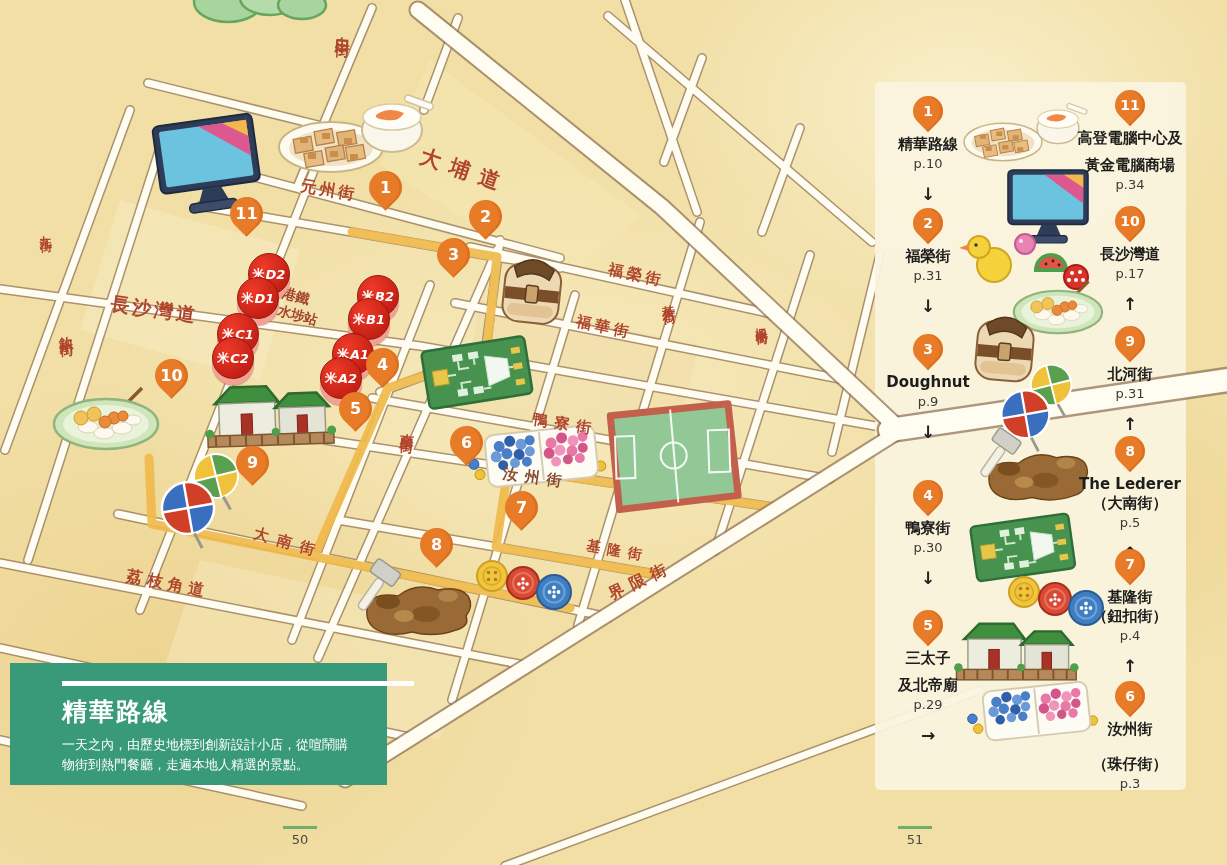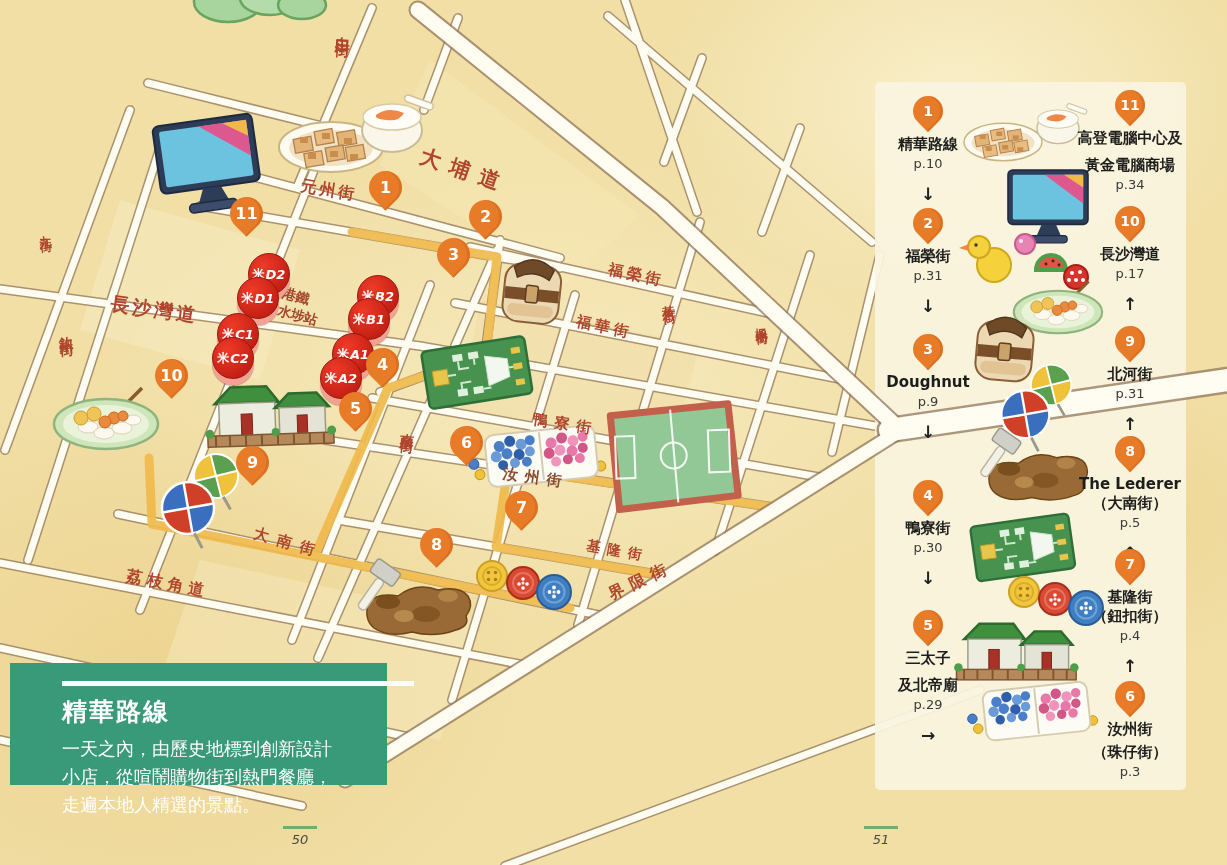--- a/index.html
+++ b/index.html
@@ -35,23 +35,23 @@
   .lg-item{position:absolute;width:150px;text-align:center;color:#1d1d1b;}
   .lg-pin{position:relative;width:30px;height:30px;margin:0 auto;}
   .lg-pin span{font-size:14px;}
   .lg-name{font-size:15px;font-weight:700;margin-top:9px;line-height:1.25;}
   .lg-page{font-size:13px;color:#3a3a37;margin-top:2px;}
   .lg-arrow{font-size:17px;font-weight:700;margin-top:13px;color:#222;}
   
   #info-box{position:absolute;left:10px;top:663px;width:363px;height:122px;background:#389a78;color:#fff;padding-left:14px;}
   #info-box .bar{width:352px;height:5px;background:#fff;margin:18px 0 0 38px;}
   #info-box h1{margin:9px 0 0 38px;font-size:25px;letter-spacing:2px;}
-  #info-box p{margin:7px 38px 0 38px;font-size:18px;line-height:1.55;}
-  
-  .pageno{position:absolute;width:60px;text-align:center;color:#4a4a45;font-size:13px;font-style:italic;}
+  #info-box p{margin:7px 38px 0 38px;font-size:13px;line-height:1.55;}
+  
+  .pageno{position:absolute;width:60px;text-align:center;color:#4a4a45;font-size:13px;}
   .pageno .ln{width:34px;height:3px;background:#6fae6f;margin:0 auto 3px auto;}
 </style>
 </head>
 <body>
 
 <div id="stage">
 
   <svg class="layer" width="1227" height="865" viewBox="0 0 1227 865">
     <defs>
       <g id="monitor">
@@ -515,32 +515,32 @@
     <div class="lg-name" style="margin-top:0">（鈕扣街）</div>
     <div class="lg-page">p.4</div>
     <div class="lg-arrow">↑</div>
   </div>
   <div class="lg-item" style="left:1055px;top:681px">
     <div class="lg-pin">
         <i></i>
         <span>6</span>
       </div>
     <div class="lg-name">汝州街</div>
-    <div class="lg-name" style="margin-top:4px">（珠仔街）</div>
+    <div class="lg-name" style="margin-top:16px">（珠仔街）</div>
     <div class="lg-page">p.3</div>
   </div>
 
   <div id="info-box">
     <div class="bar"></div>
     <h1>精華路線</h1>
     <p>一天之內，由歷史地標到創新設計小店，從喧鬧購物街到熱門餐廳，走遍本地人精選的景點。</p>
   </div>
 
   <div class="pageno" style="left:270px;top:826px">
     <div class="ln"></div>
     <span>50</span>
   </div>
-  <div class="pageno" style="left:851px;top:826px">
+  <div class="pageno" style="left:885px;top:826px">
     <div class="ln"></div>
     <span>51</span>
   </div>
 
 </div>
 
 </body></html>

